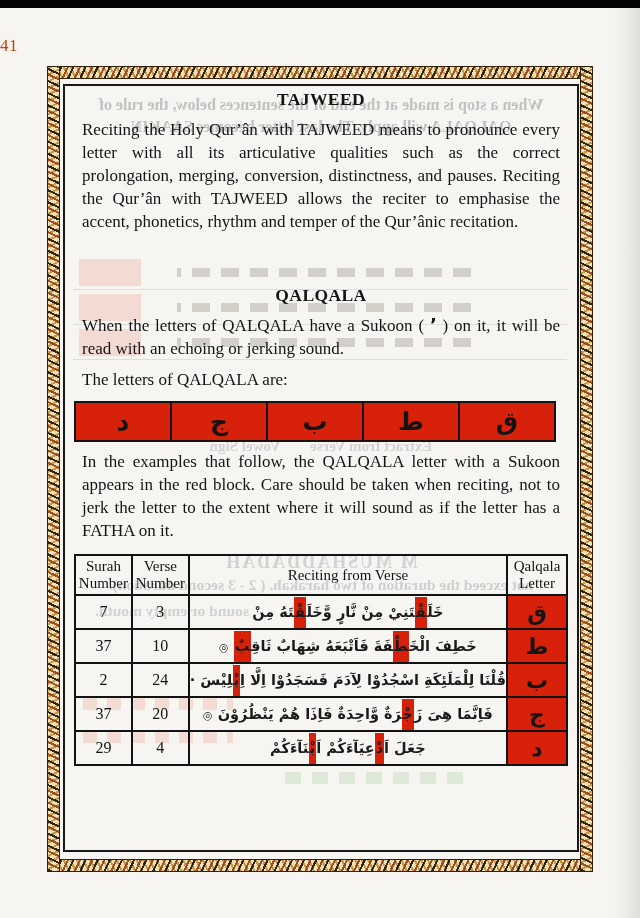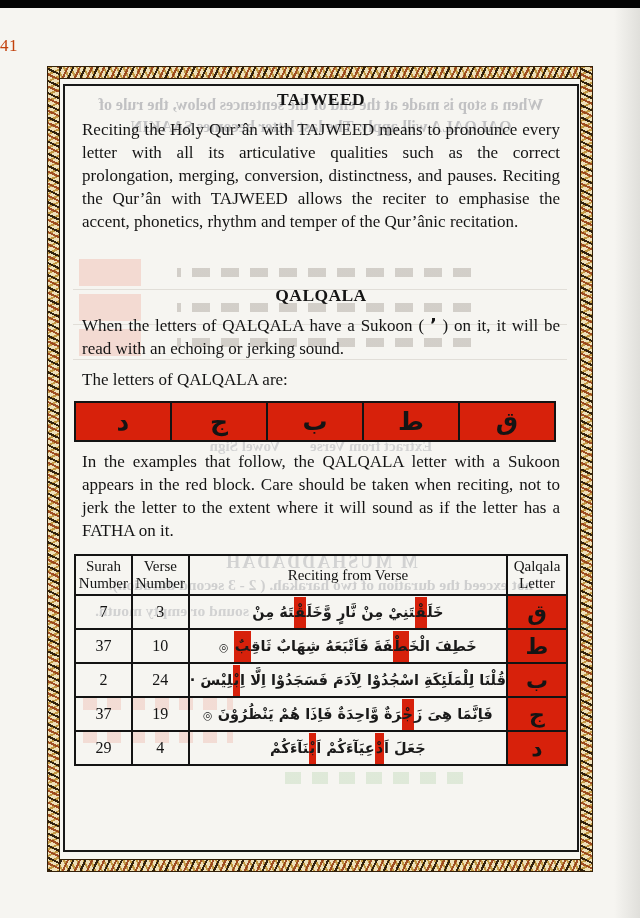--- a/index.html
+++ b/index.html
@@ -168,21 +168,21 @@
                 <td class="qletter">ط</td>
               </tr>
               <tr>
                 <td class="num">2</td>
                 <td class="num">24</td>
                 <td class="verse"><span>قُلْنَا لِلْمَلَئِكَةِ اسْجُدُوْا لِآدَمَ فَسَجَدُوْا اِلَّا اِ</span><span class="hl">بْ‍</span><span>‍لِيْسَ ·</span></td>
                 <td class="qletter">ب</td>
               </tr>
               <tr>
                 <td class="num">37</td>
-                <td class="num">19</td>
+                <td class="num">20</td>
                 <td class="verse"><span>فَاِنَّمَا هِىَ زَ</span><span class="hl">جْ‍</span><span>‍رَةٌ وَّاحِدَةٌ فَاِذَا هُمْ يَنْظُرُوْنَ <span class="ayah-mark">◎</span></span></td>
                 <td class="qletter">ج</td>
               </tr>
               <tr>
                 <td class="num">29</td>
                 <td class="num">4</td>
                 <td class="verse"><span>جَعَلَ اَ</span><span class="hl">دْ</span><span>عِيَآءَكُمْ اَ</span><span class="hl">بْ‍</span><span>‍نَآءَكُمْ</span></td>
                 <td class="qletter">د</td>
               </tr>
             </tbody>

